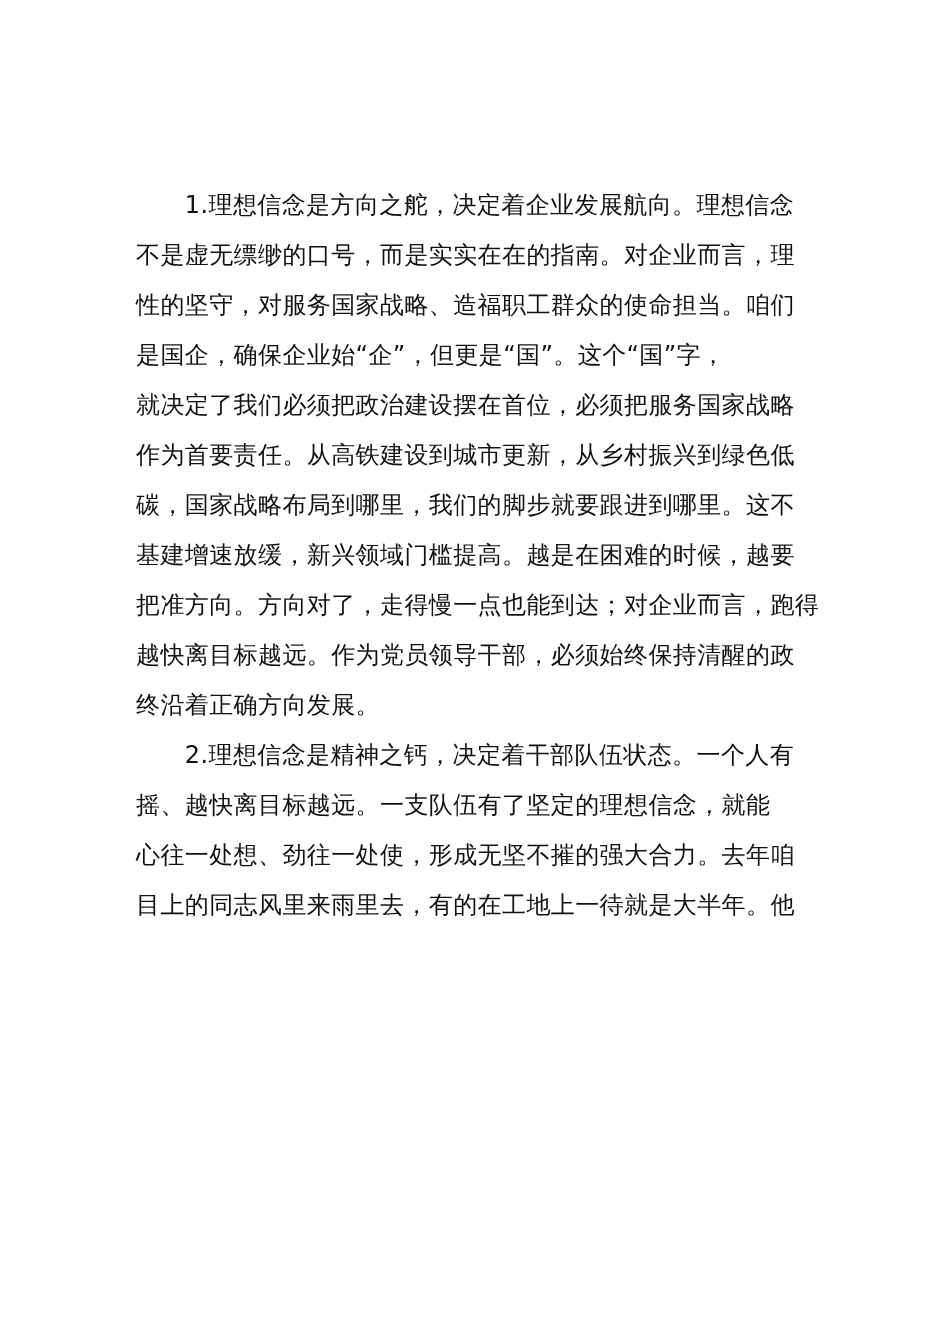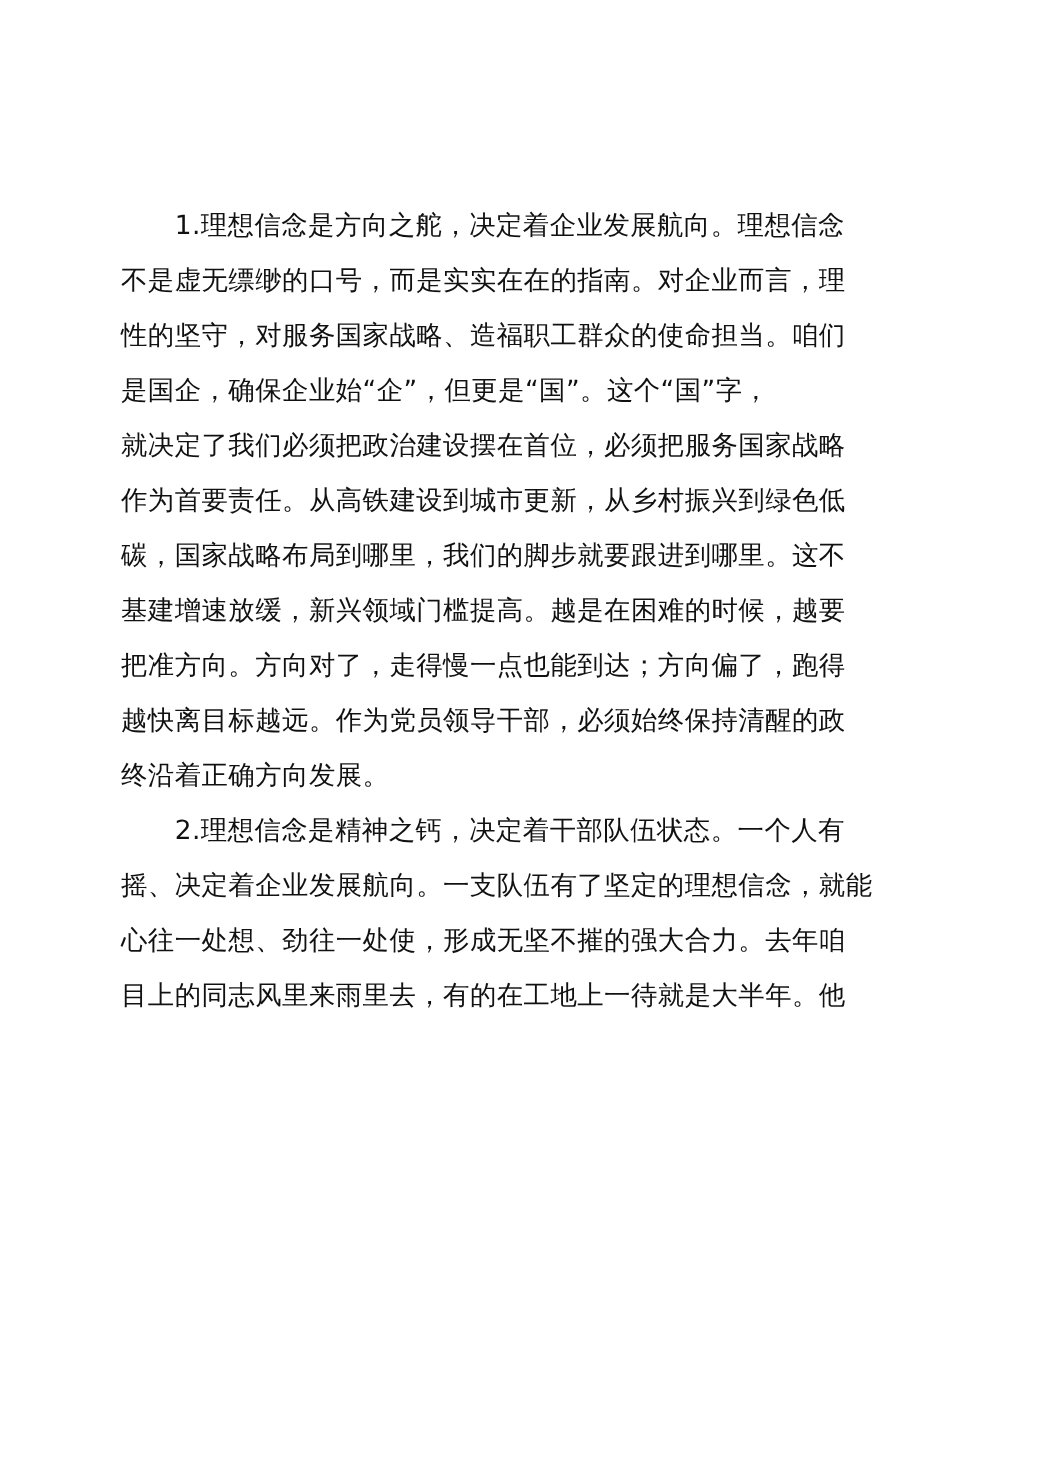--- a/index.html
+++ b/index.html
@@ -10,21 +10,21 @@
     body {
       width: 950px;
       height: 1344px;
       position: relative;
       overflow: hidden;
       font-family: "DejaVu Sans", "Liberation Sans", sans-serif;
       color: #111111;
     }
     .page {
       position: absolute;
-      left: 110px;
+      left: 136px;
       top: 184px;
       width: 704px;
     }
     .line {
       display: block;
       height: 50px;
       line-height: 42px;
       font-size: 24px;
       white-space: nowrap;
       letter-spacing: 0.4px;
@@ -37,23 +37,23 @@
 <div class="page">
   <div class="paragraph">
     <span class="line">　　1.理想信念是方向之舵，决定着企业发展航向。理想信念</span>
     <span class="line">不是虚无缥缈的口号，而是实实在在的指南。对企业而言，理</span>
     <span class="line">性的坚守，对服务国家战略、造福职工群众的使命担当。咱们</span>
     <span class="line">是国企，确保企业始“企”，但更是“国”。这个“国”字，</span>
     <span class="line">就决定了我们必须把政治建设摆在首位，必须把服务国家战略</span>
     <span class="line">作为首要责任。从高铁建设到城市更新，从乡村振兴到绿色低</span>
     <span class="line">碳，国家战略布局到哪里，我们的脚步就要跟进到哪里。这不</span>
     <span class="line">基建增速放缓，新兴领域门槛提高。越是在困难的时候，越要</span>
-    <span class="line">把准方向。方向对了，走得慢一点也能到达；方向偏了，跑得</span>
+    <span class="line">把准方向。方向对了，走得慢一点也能到达；对企业而言，跑得</span>
     <span class="line">越快离目标越远。作为党员领导干部，必须始终保持清醒的政</span>
     <span class="line">终沿着正确方向发展。</span>
   </div>
   <div class="paragraph">
     <span class="line">　　2.理想信念是精神之钙，决定着干部队伍状态。一个人有</span>
-    <span class="line">摇、决定着企业发展航向。一支队伍有了坚定的理想信念，就能</span>
+    <span class="line">摇、越快离目标越远。一支队伍有了坚定的理想信念，就能</span>
     <span class="line">心往一处想、劲往一处使，形成无坚不摧的强大合力。去年咱</span>
     <span class="line">目上的同志风里来雨里去，有的在工地上一待就是大半年。他</span>
   </div>
 </div>
 
 </body></html>

